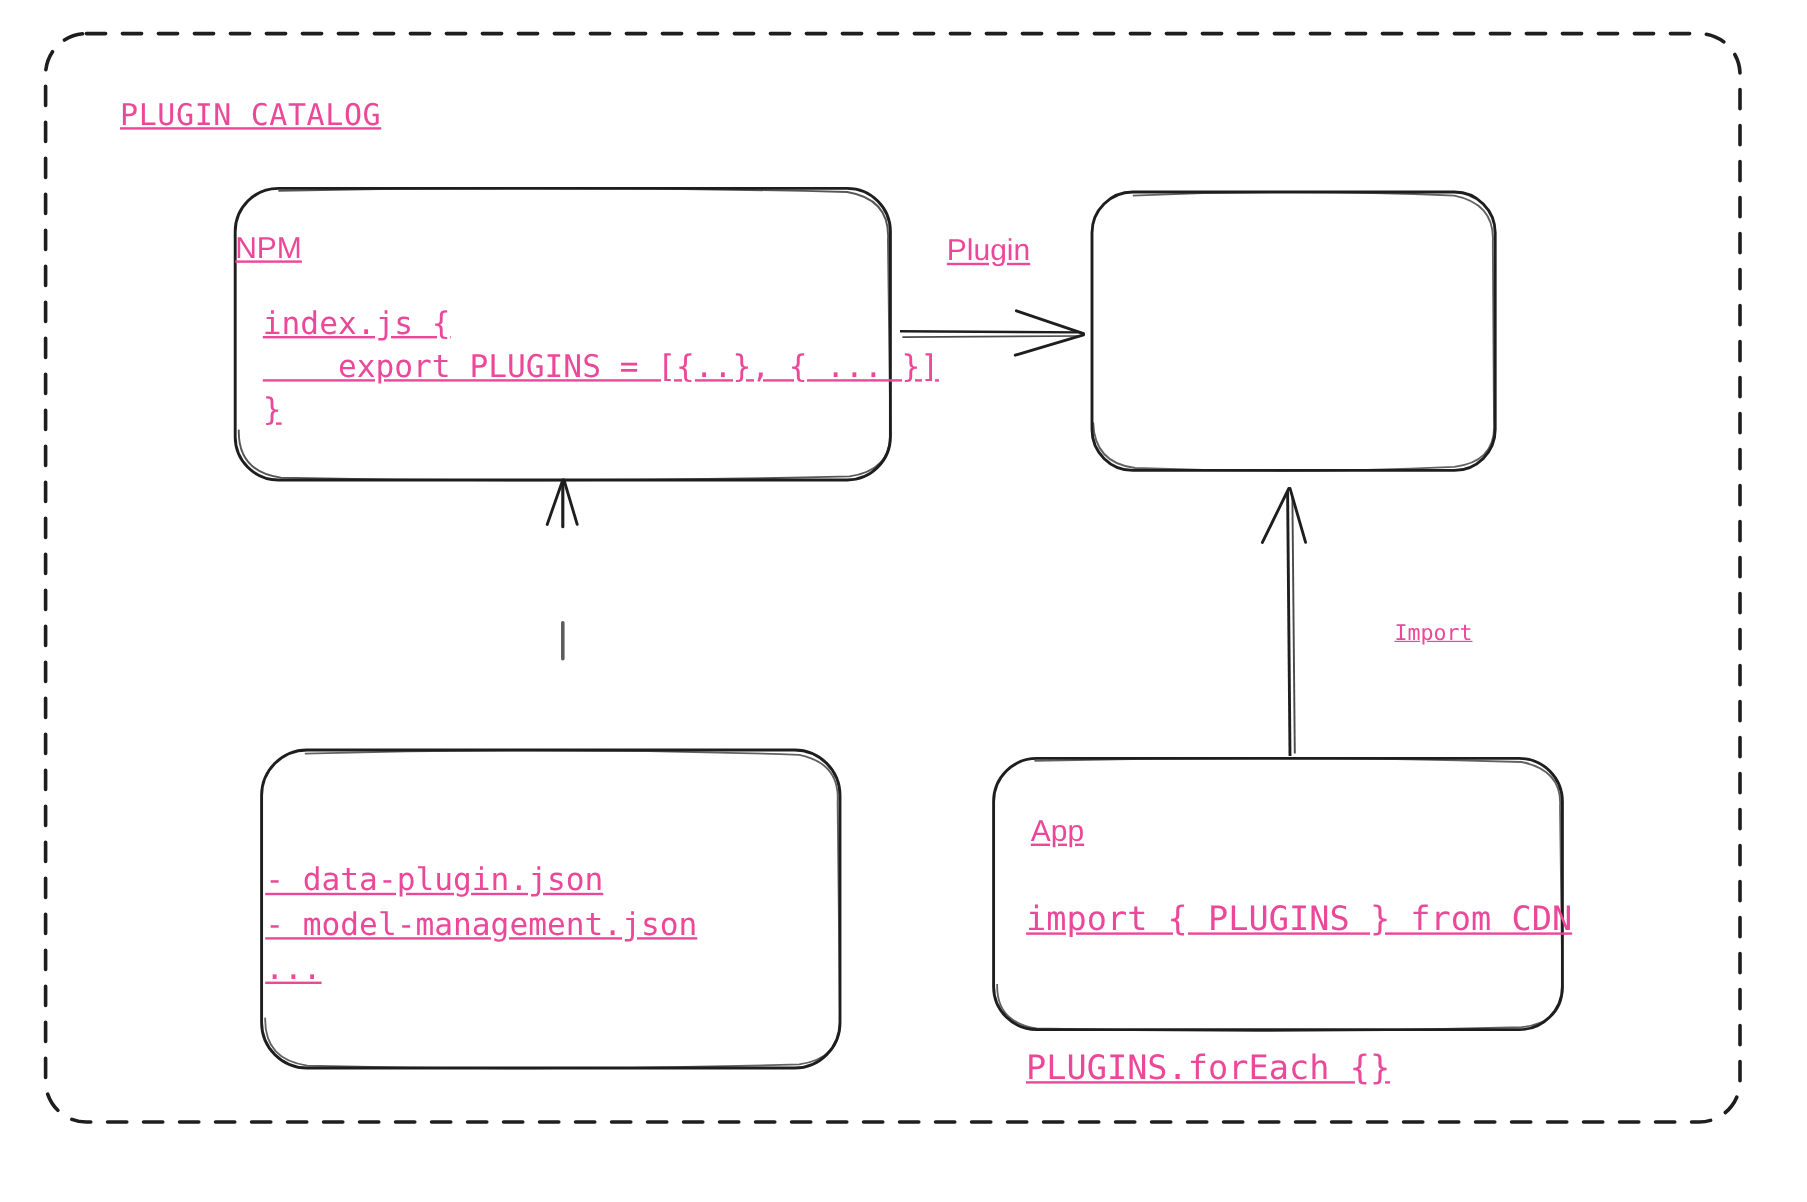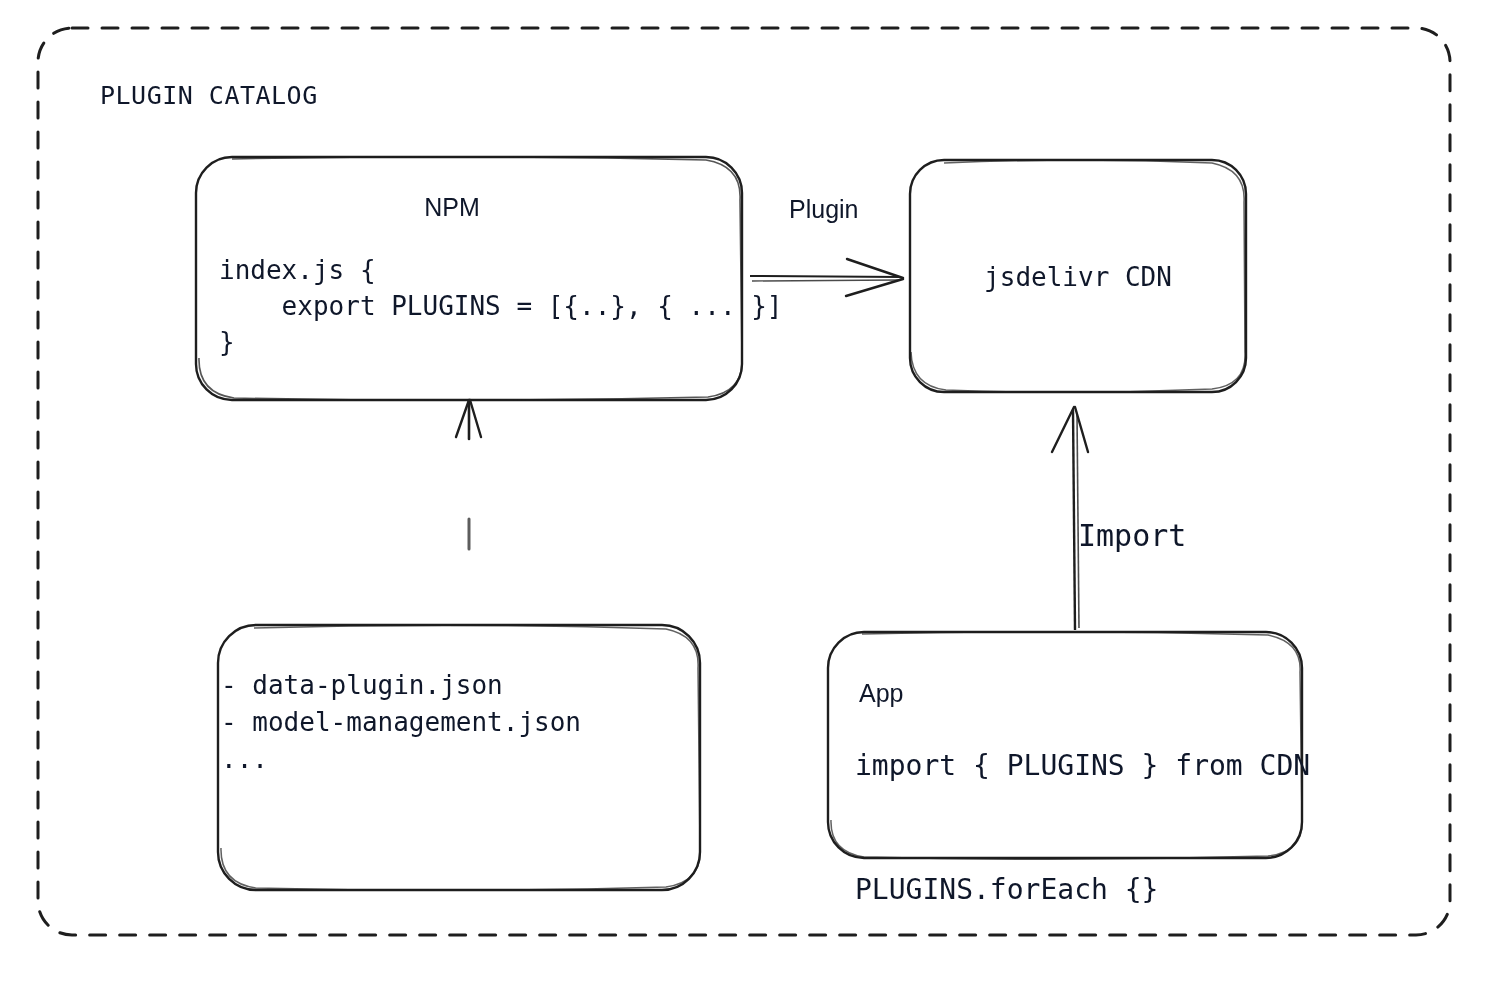--- a/index.html
+++ b/index.html
@@ -28,22 +28,23 @@
     left: 0;
     top: 0;
     width: 1506px;
     height: 1002px;
     pointer-events: none;
   }
 
   .txt {
     position: absolute;
     white-space: pre;
-    color: #0f172a;
+    color: #ec4899;
     line-height: 1.25;
+    text-decoration: underline;
   }
 
   .mono {
     font-family: "DejaVu Sans Mono", monospace;
   }
   .sans {
     font-family: "Liberation Sans", sans-serif;
   }
 
   
@@ -52,21 +53,20 @@
     top: 80px;
     font-size: 25px;
     letter-spacing: 0.5px;
   }
 
   
   #npm-title {
     left: 196px;
     top: 192px;
     width: 512px;
-    text-align: center;
     font-size: 25px;
   }
   #npm-code {
     left: 219px;
     top: 252px;
     font-size: 26px;
     line-height: 36px;
   }
 
   
@@ -100,30 +100,30 @@
     left: 218px;
     top: 565px;
     width: 482px;
     text-align: center;
     font-size: 25px;
   }
 
   
   #repo-files {
     left: 221px;
-    top: 667px;
+    top: 716px;
     font-size: 26px;
     line-height: 37px;
   }
 
   
   #import-label {
-    left: 1078px;
+    left: 1162px;
     top: 517px;
-    font-size: 30px;
+    font-size: 18px;
   }
 
   
   #app-title {
     left: 859px;
     top: 678px;
     font-size: 25px;
   }
   #app-code {
     left: 855px;
@@ -187,21 +187,20 @@
   <div class="txt mono" id="frame-title">PLUGIN CATALOG</div>
 
   <div class="txt sans" id="npm-title">NPM</div>
 
   <div class="txt mono" id="npm-code">index.js {
     export PLUGINS = [{..}, { ... }]
 }</div>
 
   <div class="txt sans" id="cache-label">Plugin</div>
 
-  <div class="txt mono" id="cdn-label">jsdelivr CDN</div>
 
 
 
   <div class="txt mono" id="repo-files">- data-plugin.json
 - model-management.json
 ...</div>
 
   <div class="txt mono" id="import-label">Import</div>
 
   <div class="txt sans" id="app-title">App</div>

